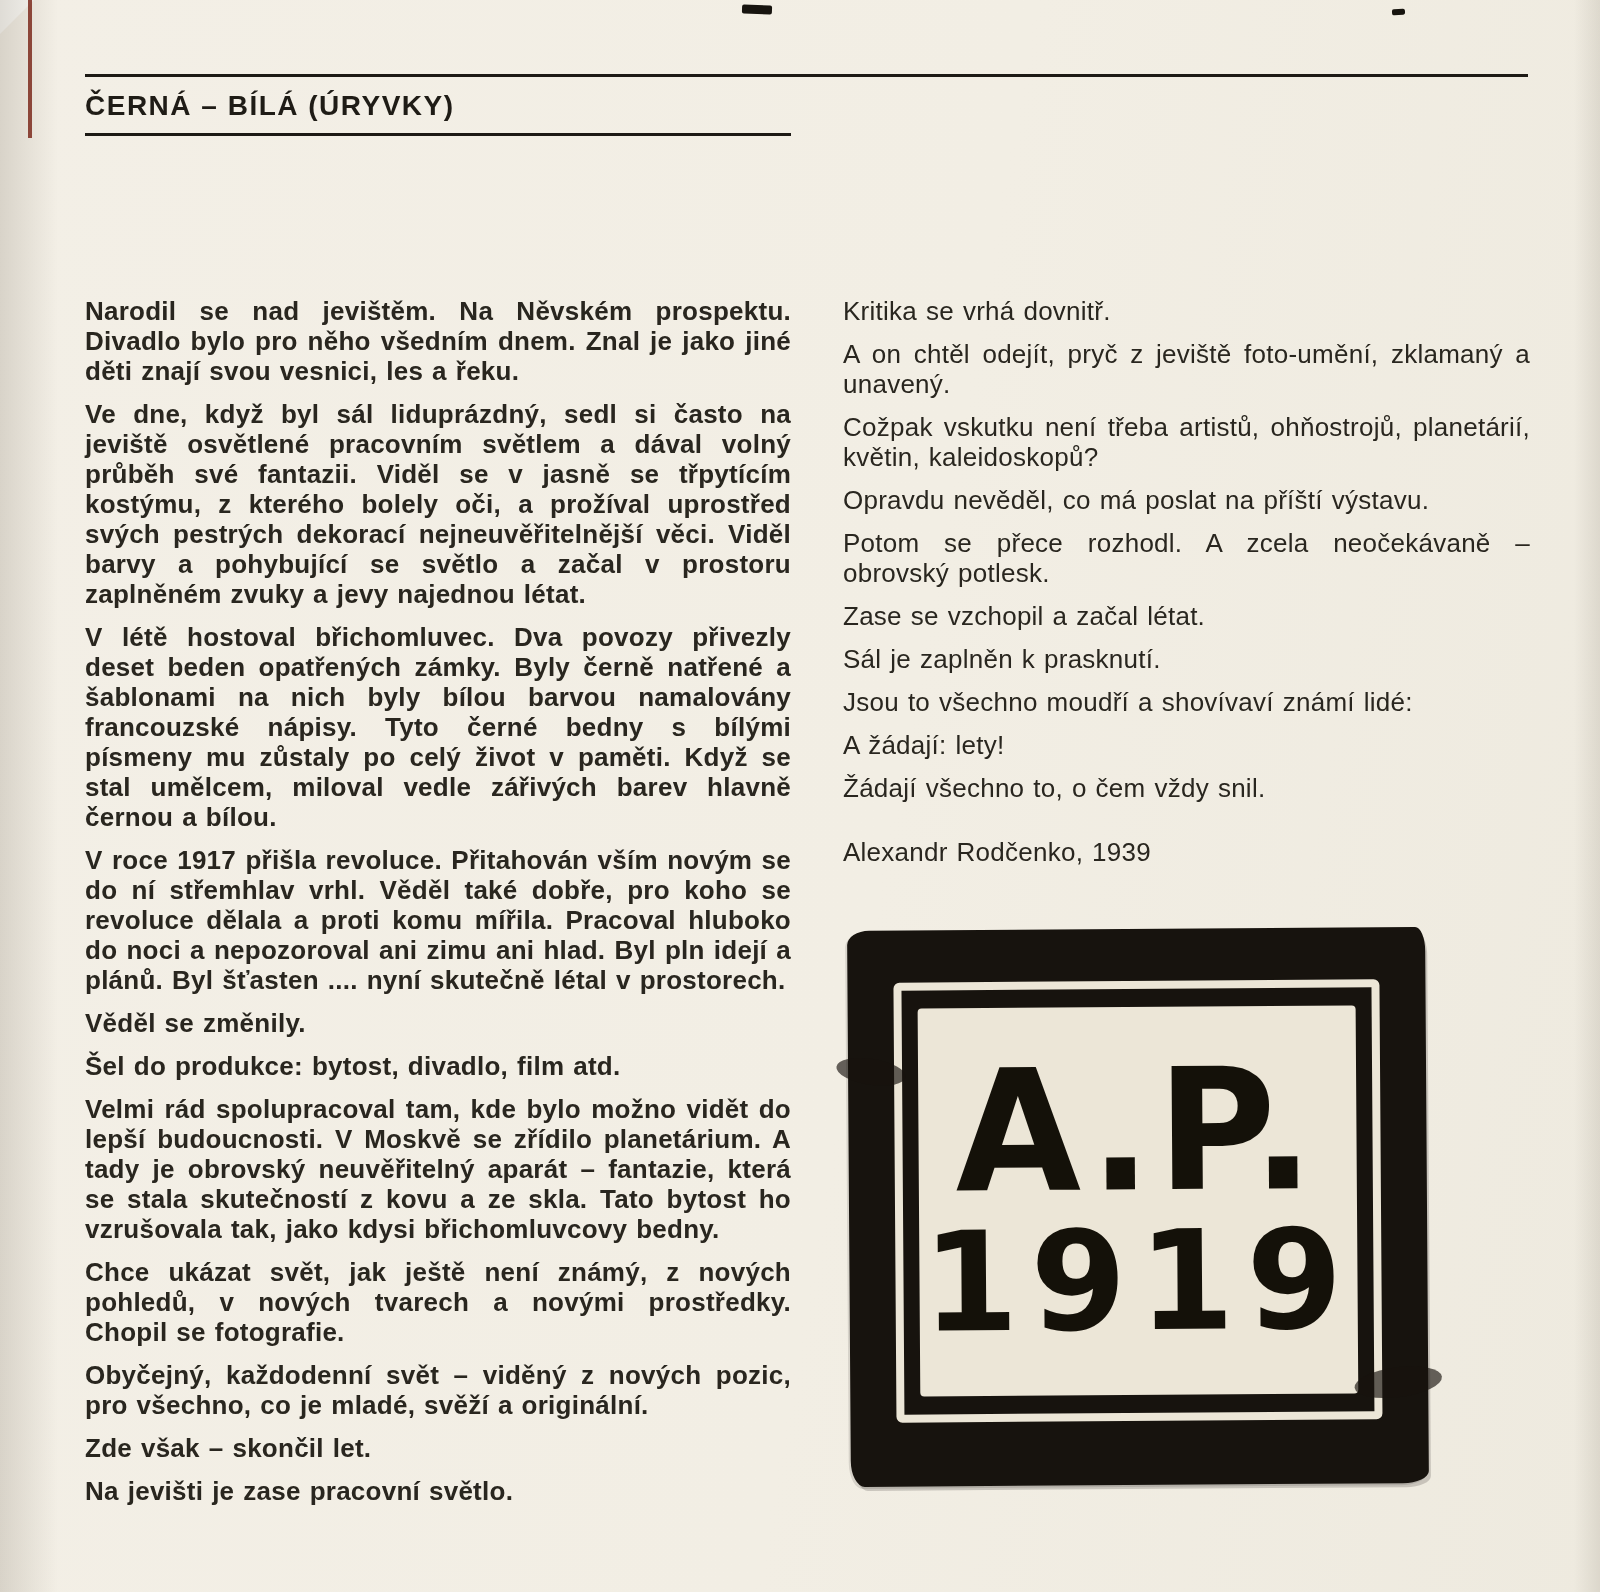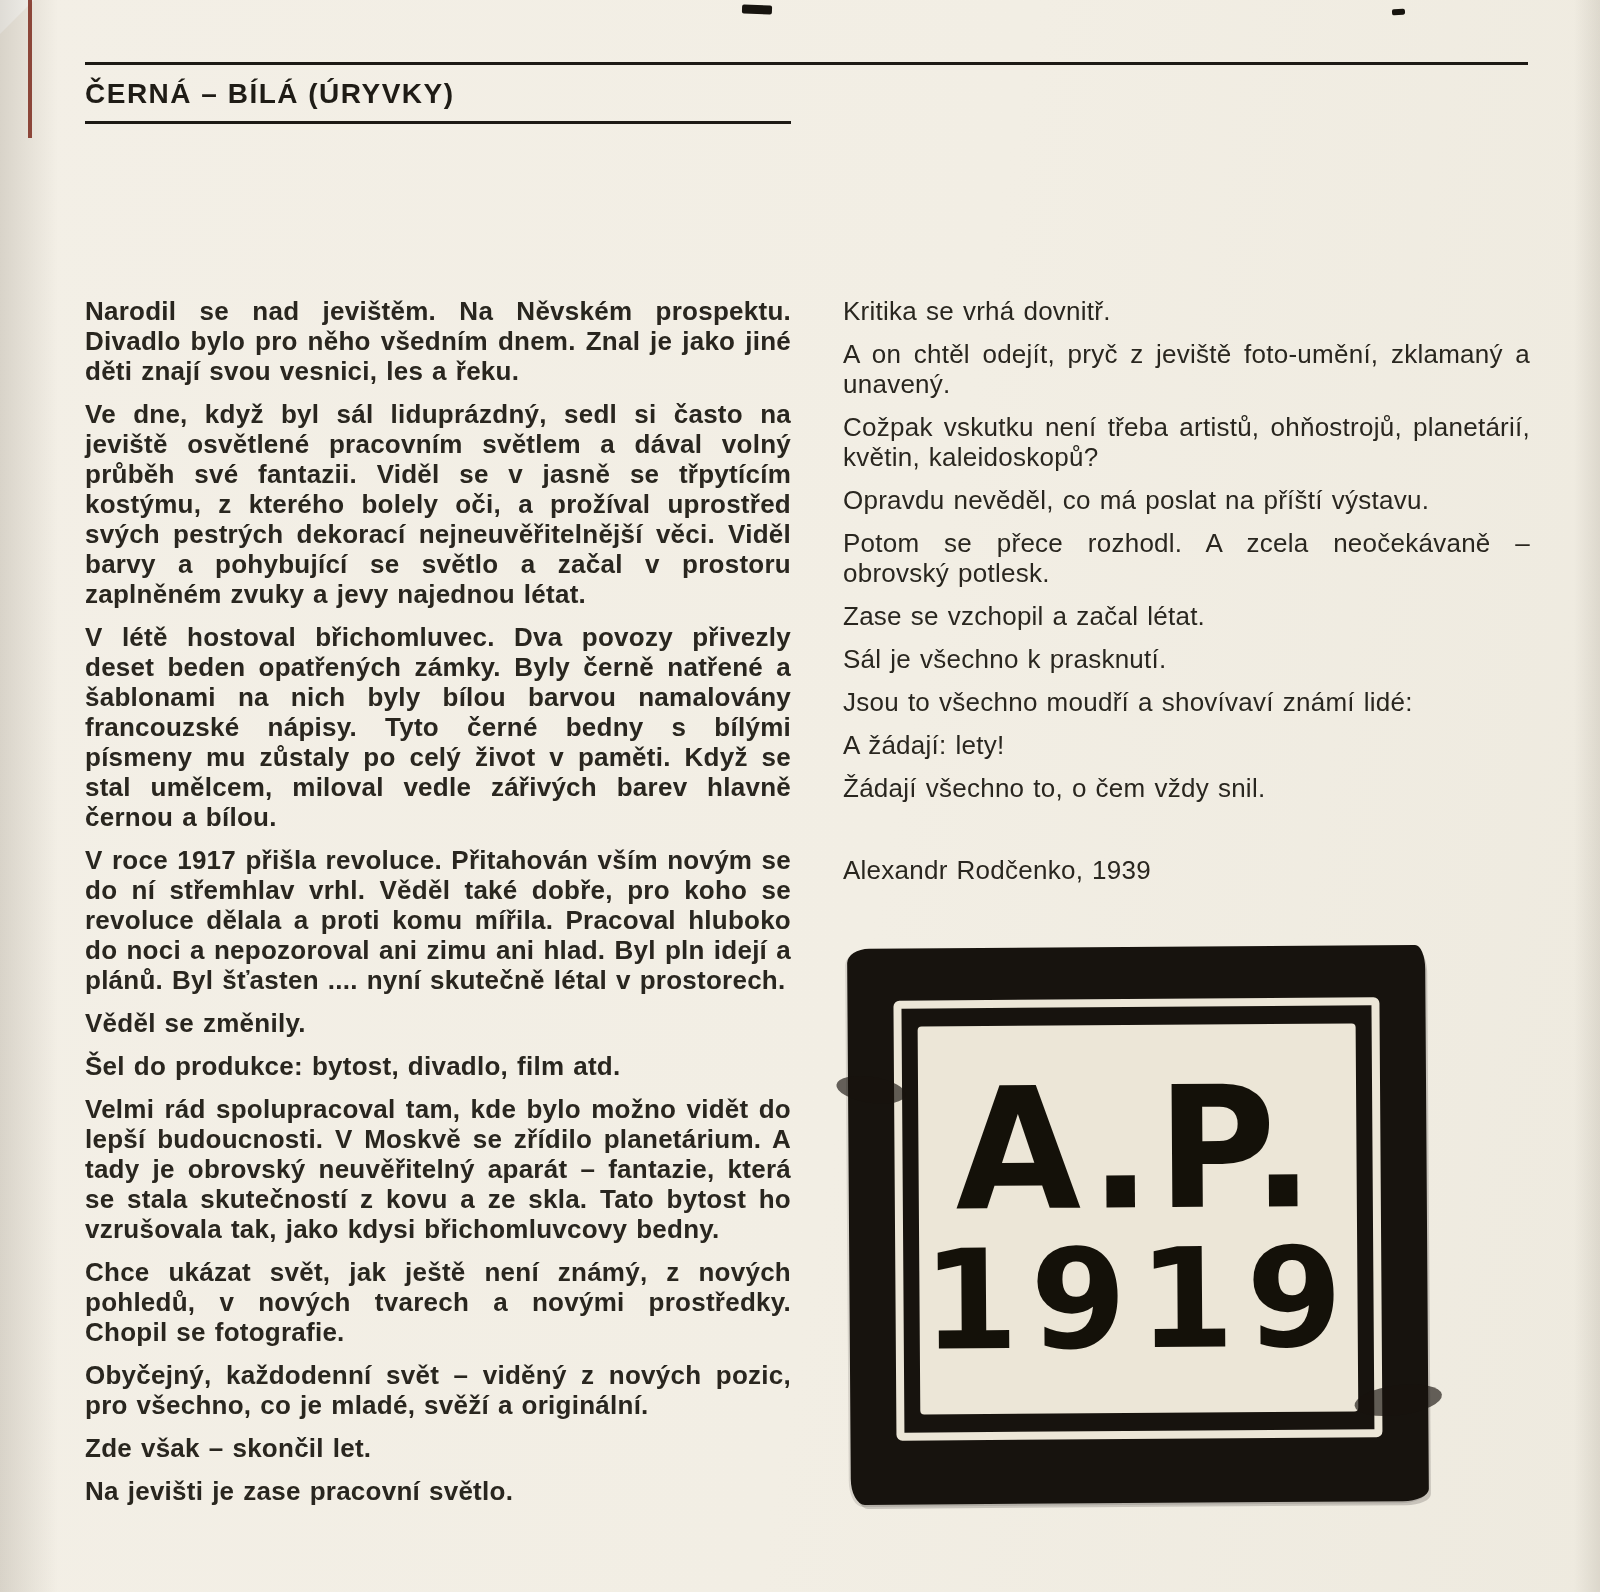--- a/index.html
+++ b/index.html
@@ -29,21 +29,21 @@
   }
   .red-line {
     position:absolute; left:28px; top:0; width:4px; height:138px;
     background:#7b2a1d; opacity:.85;
   }
   .speck { position:absolute; background:#17140f; border-radius:2px; }
   .speck-1 { left:742px; top:5px;  width:30px; height:9px; transform:rotate(2deg); }
   .speck-2 { left:1392px; top:9px; width:13px; height:6px; transform:rotate(-4deg); }
 
   
-  .header { position:absolute; left:85px; right:72px; top:62px; }
+  .header { position:absolute; left:85px; right:72px; top:74px; }
   .rule { background:#1d1a15; }
   .rule-top { height:3px; }
   .title {
     margin-top:13px;
     font-size:28px; font-weight:bold; letter-spacing:1.5px;
     color:#1f1c16;
   }
   .rule-under { margin-top:11px; height:3px; width:706px; }
 
   
@@ -55,21 +55,21 @@
     font-size:26px; line-height:30px;
     letter-spacing:.25px; word-spacing:1.5px;
     color:#29261f;
     text-align:justify;
     hyphens:auto;
   }
   .col p { margin-bottom:13px; }
   .col-left  { width:706px; flex:none;font-weight:bold; }
   .col-right { flex:1; }
 
-  .attribution { margin-top:52px; text-align:left; }
+  .attribution { margin-top:34px; text-align:left; }
 
   
   .stamp {
     margin-top:62px; margin-left:6px;
     width:578px; height:556px;
     background:#17130e;
     border-radius:22px 10px 26px 14px / 14px 24px 12px 26px;
     padding:52px 46px 64px 46px;
     transform:rotate(-0.4deg);
     position:relative;
@@ -139,21 +139,21 @@
       <p>Na jevišti je zase pracovní světlo.</p>
     </section>
 
     <section class="col col-right">
       <p>Kritika se vrhá dovnitř.</p>
       <p>A on chtěl odejít, pryč z jeviště foto-umění, zklamaný a unavený.</p>
       <p>Cožpak vskutku není třeba artistů, ohňostrojů, planetárií, květin, kaleidoskopů?</p>
       <p>Opravdu nevěděl, co má poslat na příští výstavu.</p>
       <p>Potom se přece rozhodl. A zcela neočekávaně – obrovský potlesk.</p>
       <p>Zase se vzchopil a začal létat.</p>
-      <p>Sál je všechno k prasknutí.</p>
+      <p>Sál je zaplněn k prasknutí.</p>
       <p>Jsou to všechno moudří a shovívaví známí lidé:</p>
       <p>A žádají: lety!</p>
       <p>Žádají všechno to, o čem vždy snil.</p>
 
       <p class="attribution">Alexandr Rodčenko, 1939</p>
 
       <div class="stamp">
         <div class="stamp-frame">
           <div class="stamp-center">
             <div class="stamp-line1">A.P.</div>

